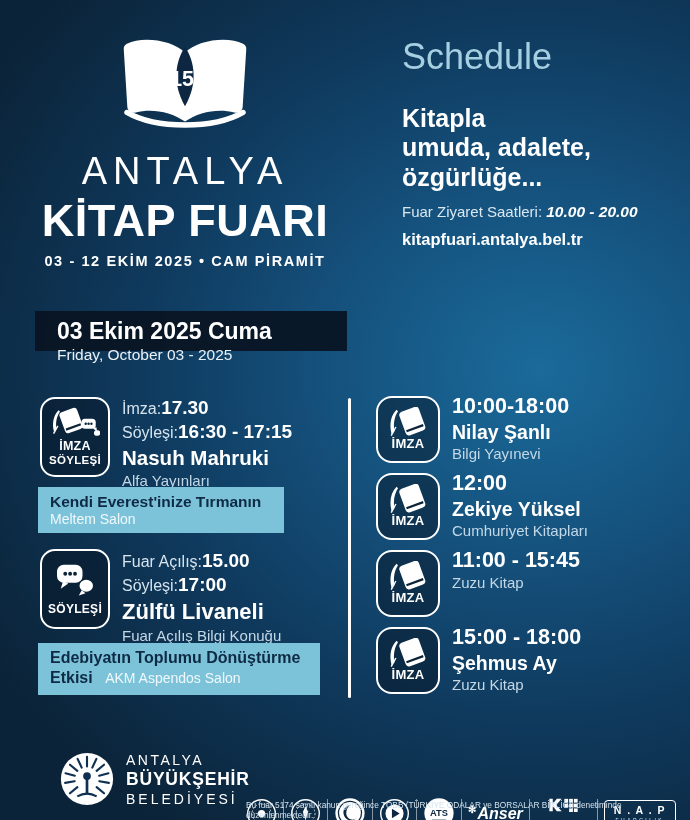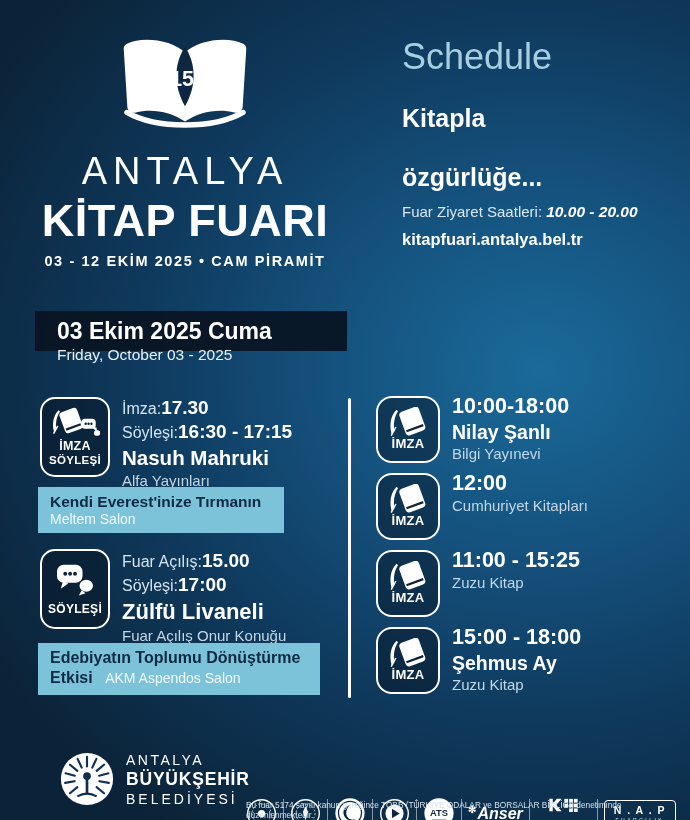--- a/index.html
+++ b/index.html
@@ -93,21 +93,21 @@
     </svg>
     <div class="title1">ANTALYA</div>
     <div class="title2">KİTAP FUARI</div>
     <div class="subtitle">03 - 12 EKİM 2025 • CAM PİRAMİT</div>
   </div>
 
   <div class="prog-head">
     <div class="sched">Schedule</div>
     <div class="slogan">
       <span>Kitapla</span><br>
-      <br>
+      <span>umuda, adalete,</span><br>
       <span>özgürlüğe...</span>
     </div>
     <div class="hours">
       <span>Fuar Ziyaret Saatleri:</span>
       <b>10.00 - 20.00</b>
     </div>
     <div class="website">kitapfuari.antalya.bel.tr</div>
   </div>
 
   <div class="date-banner">
@@ -161,21 +161,21 @@
     <span class="blab" style="font-size:12px; margin-top:6px;">SÖYLEŞİ</span>
   </div>
   <div class="levent-text" style="top:549px;">
     <div class="evline">
       <span class="lab">Fuar Açılış:</span><b class="val">15.00</b>
     </div>
     <div class="evline">
       <span class="lab">Söyleşi:</span><b class="val">17:00</b>
     </div>
     <div class="ev-name" style="font-size:22px;">Zülfü Livaneli</div>
-    <div class="ev-org">Fuar Açılış Onur Konuğu</div>
+    <div class="ev-org">Fuar Açılış Bilgi Konuğu</div>
   </div>
   <div class="blue-banner inline" style="top:643px; width:282px; min-height:52px;">
     <span class="bt" style="font-size:16px;">Edebiyatın Toplumu Dönüştürme Etkisi</span>
     <span class="bl">AKM Aspendos Salon</span>
   </div>
 
   <div class="vdivider"></div>
 
   <div class="rrow" style="top:396px;">
     <div class="iconbox" style="position:relative; width:64px; height:67px; border-radius:16px;">
@@ -203,38 +203,39 @@
         <path d="M4.5 39 L11 27" stroke="#fff" stroke-width="2"></path>
         <g transform="rotate(-20 35 20)">
           <rect x="20" y="1" width="29" height="35" rx="5" fill="#fff"></rect>
           <path d="M22 29 h25" stroke="#0d2438" stroke-width="3.2"></path>
         </g>
       </svg>
       <span class="blab" style="font-size:13px;">İMZA</span>
     </div>
     <div class="rtext">
       <div class="rtime">12:00</div>
+      <div class="rname">Zekiye Yüksel</div>
       <div class="rorg">Cumhuriyet Kitapları</div>
     </div>
   </div>
 
   <div class="rrow" style="top:550px;">
     <div class="iconbox" style="position:relative; width:64px; height:67px; border-radius:16px;">
       <svg width="40" height="30" viewBox="0 0 56 40">
         <path d="M12 3 C4 11 1.5 23 5 37 L9 33 C7 21 9.5 12 14 5 Z" fill="#fff"></path>
         <path d="M4.5 39 L11 27" stroke="#fff" stroke-width="2"></path>
         <g transform="rotate(-20 35 20)">
           <rect x="20" y="1" width="29" height="35" rx="5" fill="#fff"></rect>
           <path d="M22 29 h25" stroke="#0d2438" stroke-width="3.2"></path>
         </g>
       </svg>
       <span class="blab" style="font-size:13px;">İMZA</span>
     </div>
     <div class="rtext">
-      <div class="rtime">11:00 - 15:25</div>
+      <div class="rtime">11:00 - 15:45</div>
       <div class="rorg">Zuzu Kitap</div>
     </div>
   </div>
 
   <div class="rrow" style="top:627px;">
     <div class="iconbox" style="position:relative; width:64px; height:67px; border-radius:16px;">
       <svg width="40" height="30" viewBox="0 0 56 40">
         <path d="M12 3 C4 11 1.5 23 5 37 L9 33 C7 21 9.5 12 14 5 Z" fill="#fff"></path>
         <path d="M4.5 39 L11 27" stroke="#fff" stroke-width="2"></path>
         <g transform="rotate(-20 35 20)">

